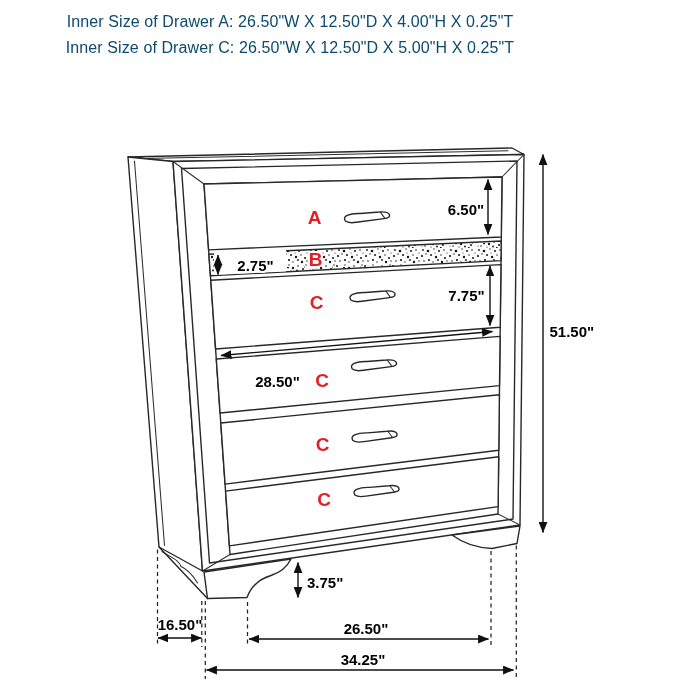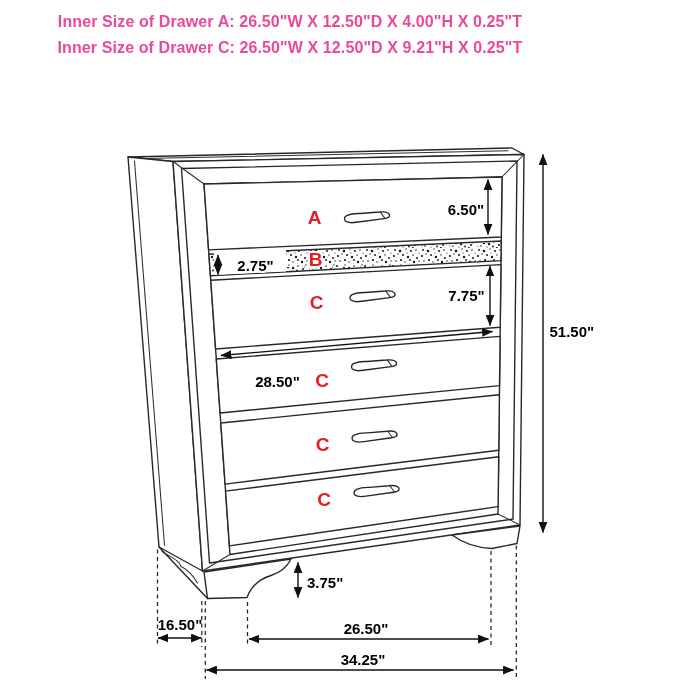--- a/index.html
+++ b/index.html
@@ -2,40 +2,40 @@
 <html><head>
 <meta charset="utf-8">
 <style>
   html,body{margin:0;padding:0;}
   body{
     width:700px;height:700px;position:relative;background:#ffffff;
     font-family:"Liberation Sans", sans-serif;overflow:hidden;
   }
   .header{
     position:absolute;left:0;top:9px;width:580px;
-    text-align:center;font-weight:bold;font-size:16px;line-height:26px;
-    color:#ec4899;letter-spacing:0.1px;
+    text-align:center;font-weight:normal;font-size:16px;line-height:26px;
+    color:#0c4a6e;letter-spacing:0.1px;
   }
   svg{position:absolute;left:0;top:0;}
   .ln{stroke:#282828;stroke-width:1.4;fill:none;stroke-linejoin:round;stroke-linecap:round;}
   .lnthin{stroke:#2e2e2e;stroke-width:1.05;fill:none;stroke-linecap:round;}
   .face{fill:#ffffff;stroke:#282828;stroke-width:1.4;stroke-linejoin:round;}
   .dim{stroke:#101010;stroke-width:1.4;fill:none;}
   .dash{stroke:#222;stroke-width:1.25;fill:none;stroke-dasharray:4 3.5;}
   .dimtxt{font-weight:bold;font-size:15px;fill:#000;}
   .lbl{font-weight:bold;font-size:19px;fill:#e31e25;}
   .mid{text-anchor:middle;}
   .halo{paint-order:stroke;stroke:#fff;stroke-width:4px;}
 </style>
 </head>
 <body>
 
 <div class="header">
   <div>Inner Size of Drawer A: 26.50"W X 12.50"D X 4.00"H X 0.25"T</div>
-  <div>Inner Size of Drawer C: 26.50"W X 12.50"D X 9.21"H X 0.25"T</div>
+  <div>Inner Size of Drawer C: 26.50"W X 12.50"D X 5.00"H X 0.25"T</div>
 </div>
 
 <svg width="700" height="700" viewBox="0 0 700 700">
   <defs>
     <marker id="arr" viewBox="0 0 10 8" refX="9.5" refY="4" markerWidth="11" markerHeight="9" markerUnits="userSpaceOnUse" orient="auto-start-reverse">
       <path d="M0,0 L10,4 L0,8 Z" fill="#101010"></path>
     </marker>
     <pattern id="speckle" width="28" height="24" patternUnits="userSpaceOnUse">
       <rect width="28" height="24" fill="#fff"></rect>
       <circle cx="1" cy="2" r="1" fill="#151515"></circle>

